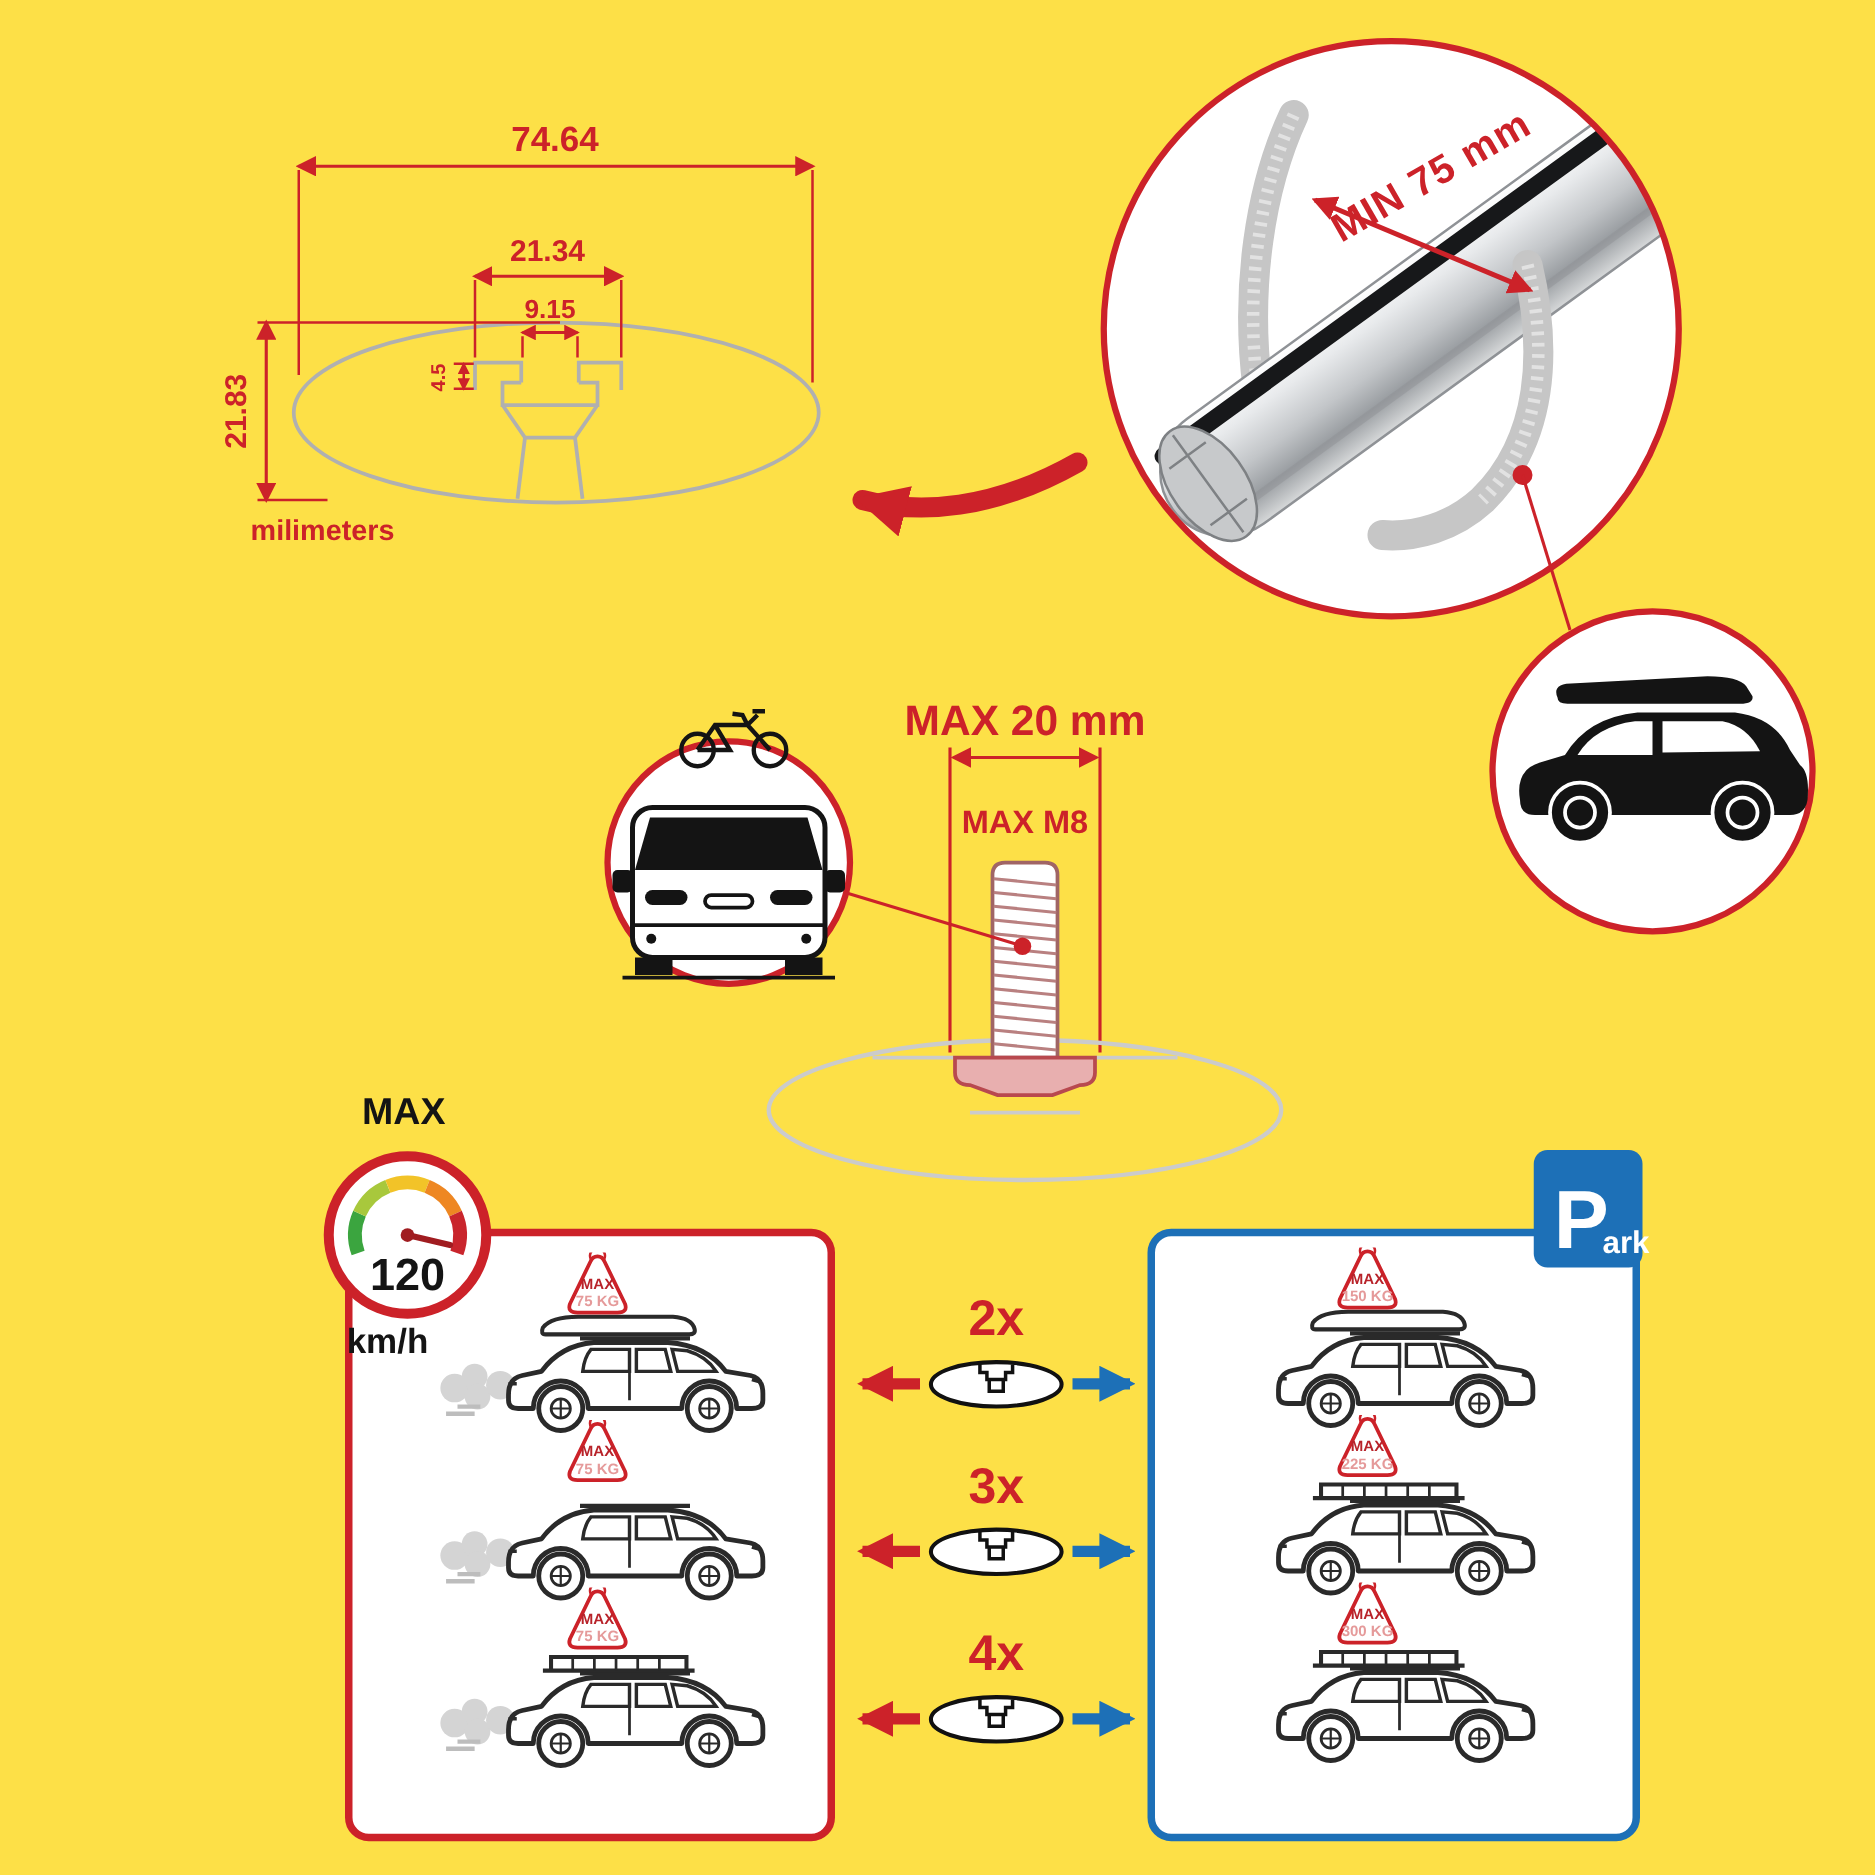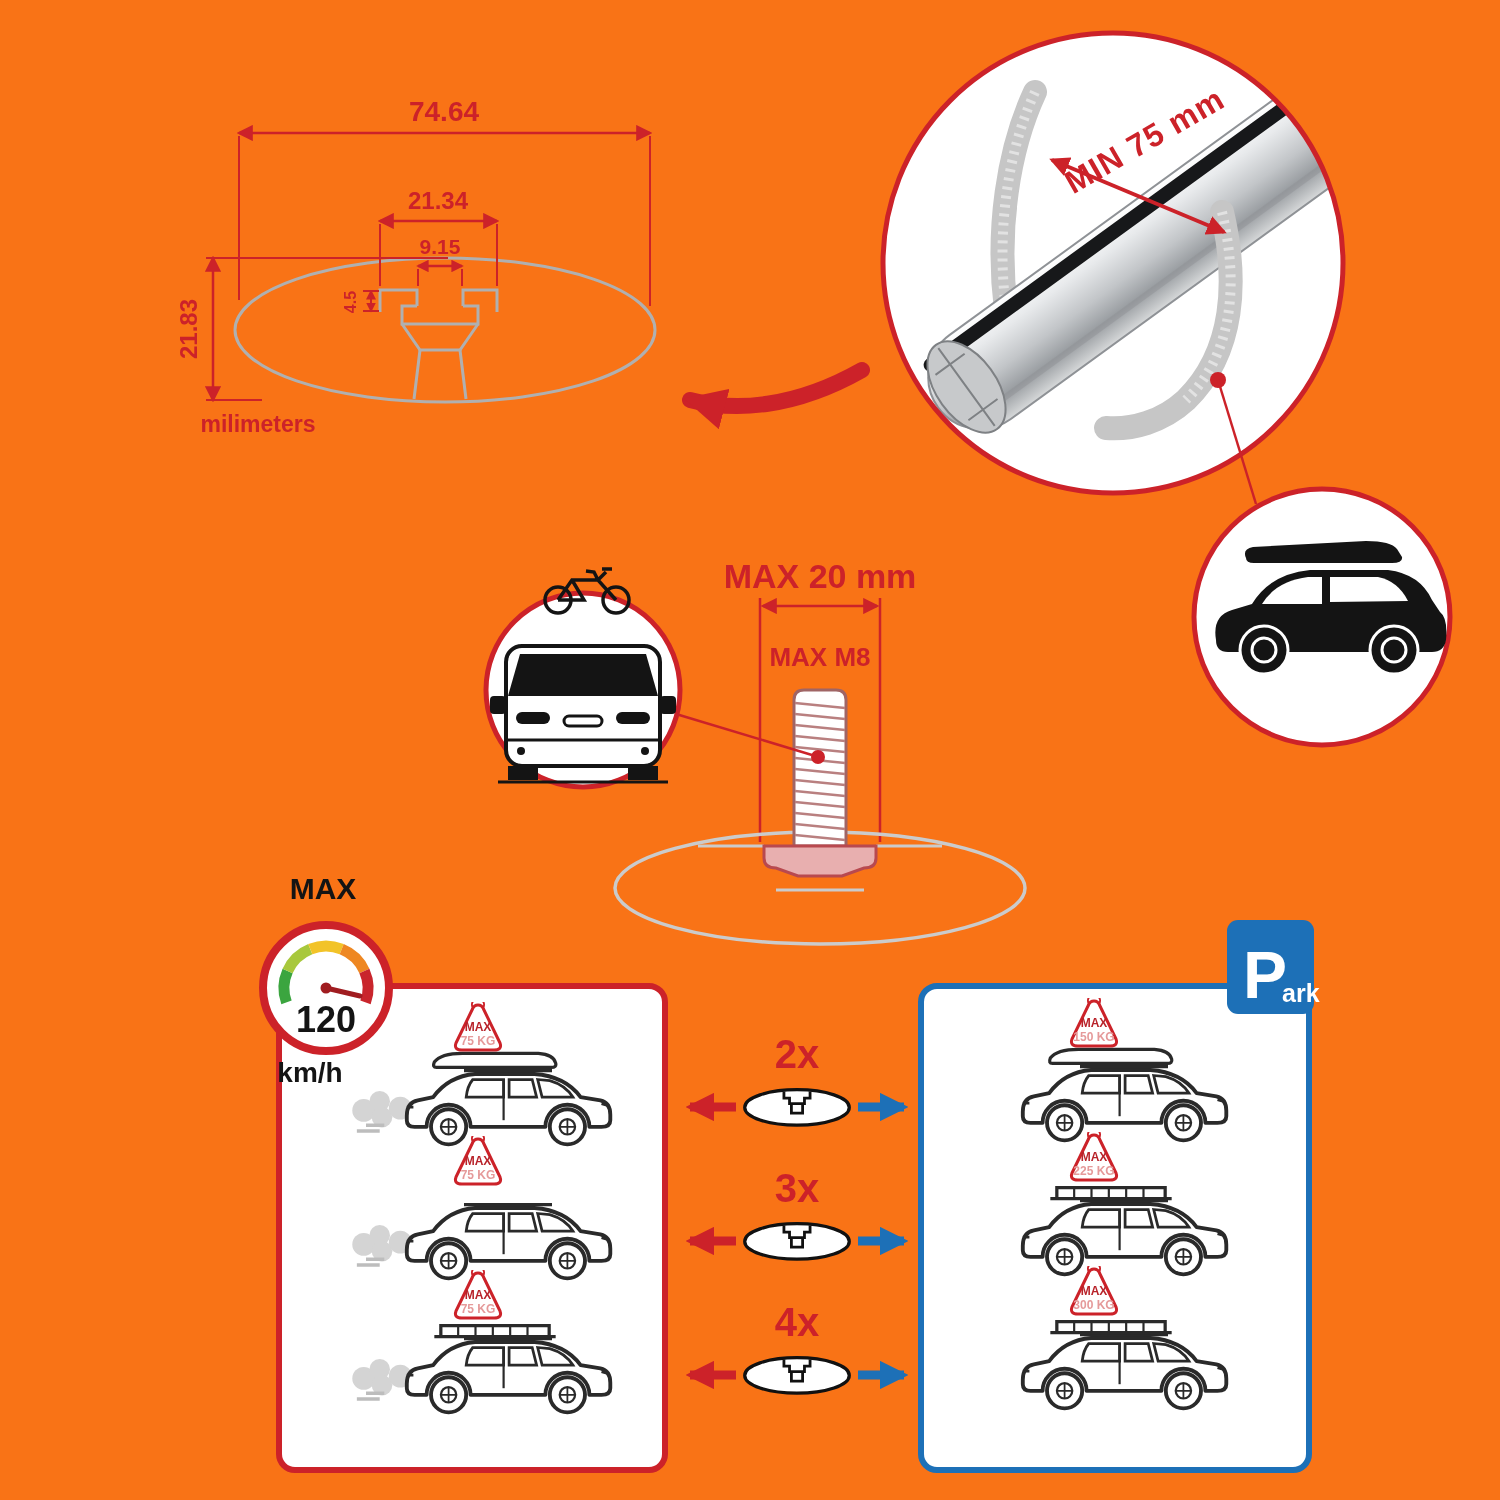--- a/index.html
+++ b/index.html
@@ -1,16 +1,16 @@
 <!DOCTYPE html>
 <html><head>
 <meta charset="utf-8">
 <style>
   html,body{margin:0;padding:0;background:#fff;}
-  .stage{position:relative;width:1500px;height:1500px;background:#f97316;overflow:hidden;
+  .stage{position:relative;width:1500px;height:1500px;background:#fde047;overflow:hidden;
          font-family:"Liberation Sans",sans-serif;}
   svg{position:absolute;left:0;top:0;}
   text{font-family:"Liberation Sans",sans-serif;}
   .dim{fill:#cc2229;font-weight:bold;text-anchor:middle;}
   .dim-lg{font-size:28px}.dim-md{font-size:24px}.dim-sm{font-size:21px}.dim-xs{font-size:16px}
   .units{font-size:23px}
   .min-span{font-size:32px;letter-spacing:1px}
   .max-width{font-size:34px}
   .max-thread{font-size:26px}
   .speed-label{font-size:30px;fill:#141414;font-weight:bold;text-anchor:middle}

